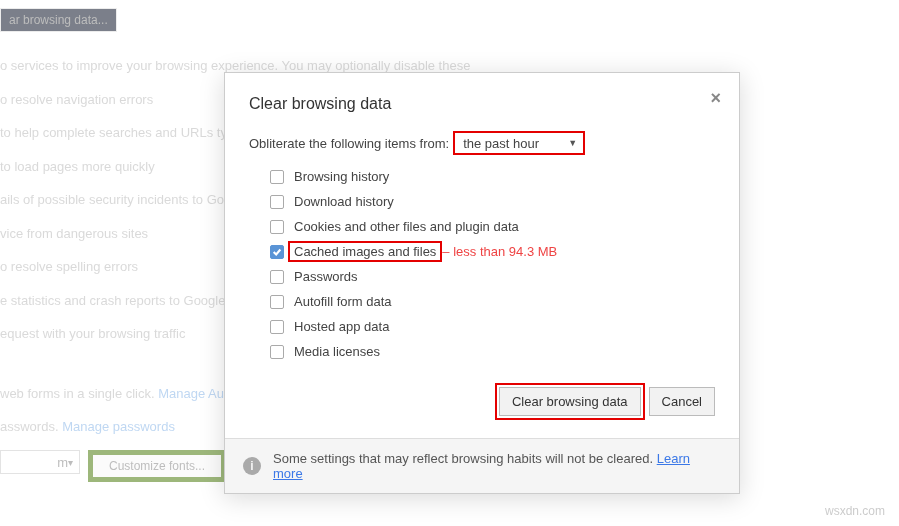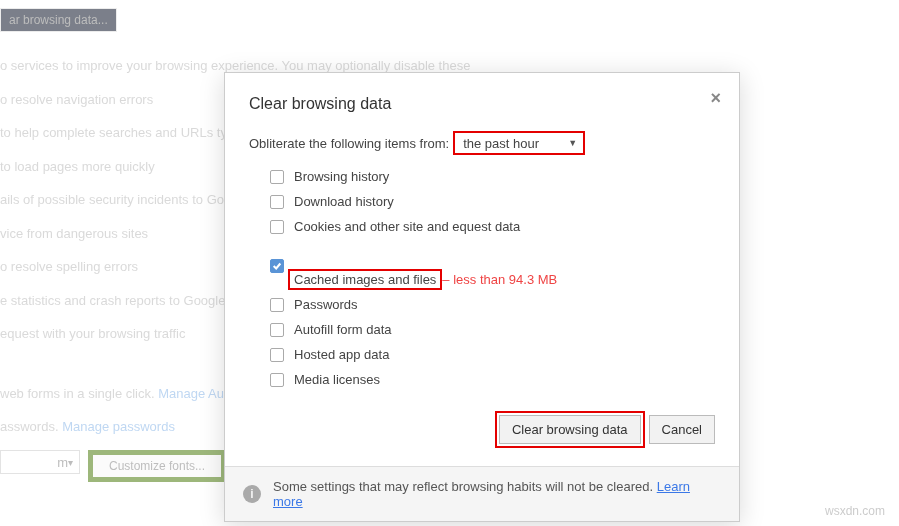--- a/index.html
+++ b/index.html
@@ -90,21 +90,21 @@
       font-size: 13px; color: #444; padding-left: 21px;
     }
     .chk {
       width: 14px; height: 14px; border: 1px solid #aaa; border-radius: 2px;
       display: inline-flex; align-items: center; justify-content: center;
       flex-shrink: 0; cursor: pointer; background: #fff;
     }
     .chk.checked { background: #5a94d6; border-color: #5a94d6; }
     .chk.checked svg { width: 10px; height: 10px; }
     .chk.checked svg path { stroke: #fff; stroke-width: 2.5; fill: none; }
-    .chk-label-wrap { display: inline-flex; align-items: flex-end; gap: 6px; margin-top: 28px; }
+    .chk-label-wrap { display: inline-flex; align-items: flex-end; gap: 6px; }
     .chk-extra { color: #ef4444; }
     .chk-row.hl .chk-label-wrap .lbl-box {
       border: 2px solid #e40000; padding: 1px 4px; margin: -3px -6px;
     }
     .dialog-actions {
       display: flex; justify-content: flex-end; gap: 8px;
       margin-top: 28px; margin-bottom: 6px;
     }
     .btn {
       border: 1px solid #bbb; background: #f2f2f2; padding: 6px 12px;
@@ -172,21 +172,21 @@
       <div class="chk-row">
         <span class="chk"></span>
         <span>Browsing history</span>
       </div>
       <div class="chk-row">
         <span class="chk"></span>
         <span>Download history</span>
       </div>
       <div class="chk-row">
         <span class="chk"></span>
-        <span>Cookies and other site and equest data</span>
+        <span>Cookies and other files and plugin data</span>
       </div>
       <div class="chk-row hl">
         <span class="chk checked">
           <svg viewBox="0 0 12 12">
               <path d="M2 6 L5 9 L10 3"></path>
             </svg>
         </span>
         <span class="chk-label-wrap">
           <span class="lbl-box">Cached images and files</span>
           <span class="chk-extra">–  less than 94.3 MB</span>

